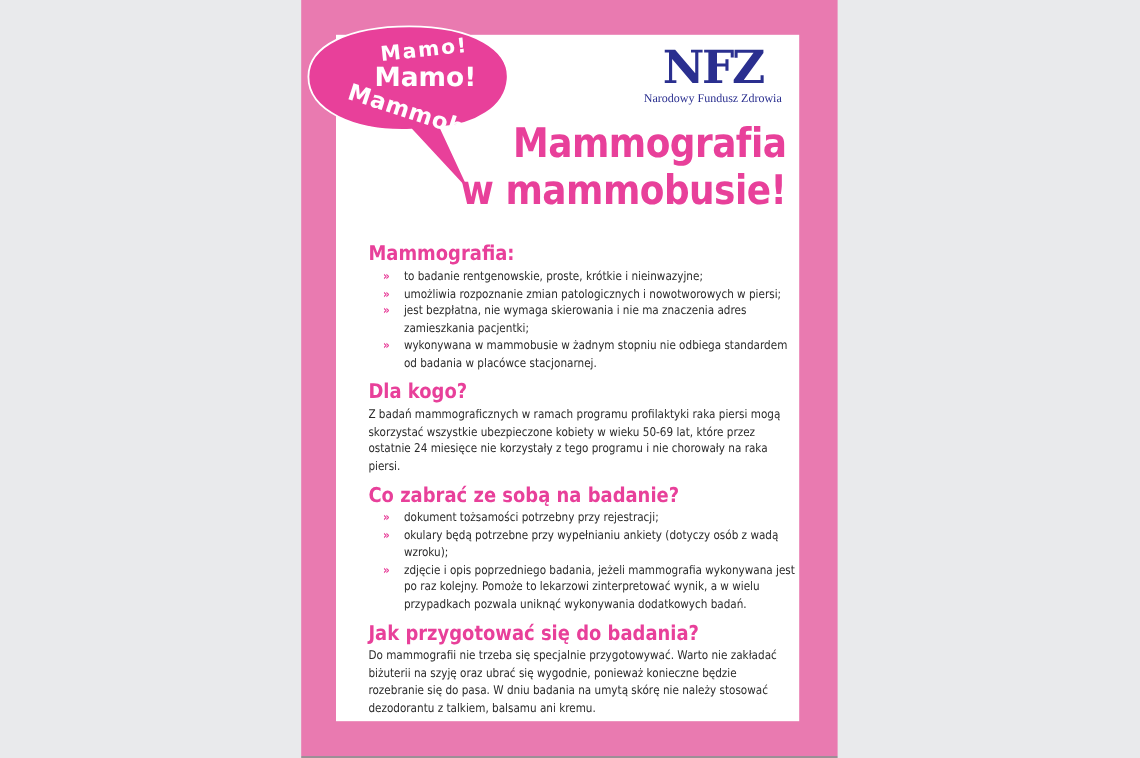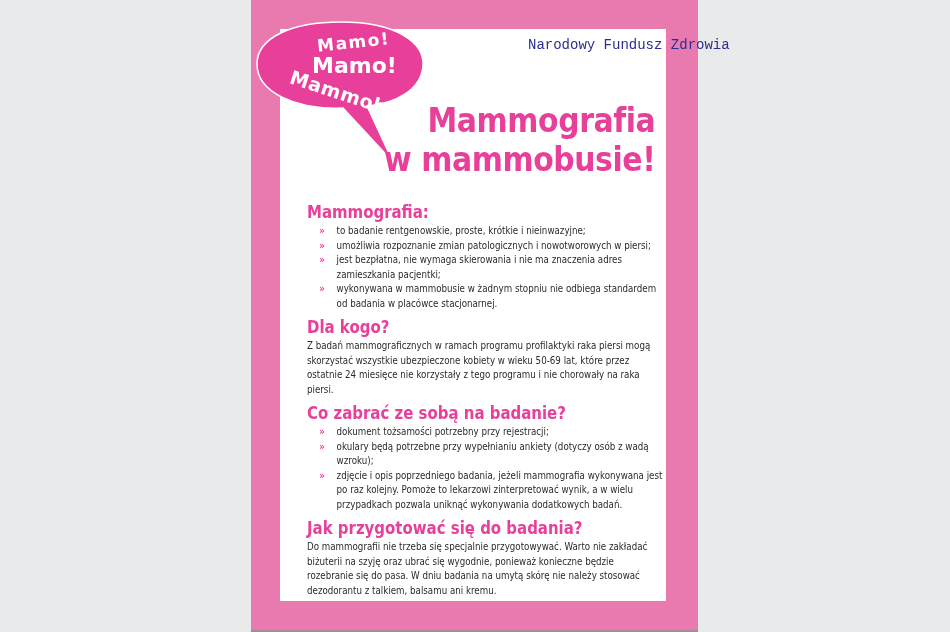--- a/index.html
+++ b/index.html
@@ -33,21 +33,21 @@
     .b2 { left: 57px; top: 33px; font-size: 22px; }
     .b3 { left: 33px; top: 64px; font-size: 19px; letter-spacing: 0.5px; transform: rotate(18deg); transform-origin: 60px 10px; }
     .nfz {
       position: absolute; left: 528px; top: 36px; width: 132px; text-align: center;
     }
     .nfz-mark {
       font-family: "DejaVu Serif", serif; font-weight: bold; font-size: 38px;
       color: #2a2f8f; letter-spacing: -2px; line-height: 40px;
     }
     .nfz-name {
-      font-family: Liberation Mono, monospace; font-size: 14px; color: #2a2f8f;
+      font-family: Liberation Serif, serif; font-size: 10px; color: #2a2f8f;
       margin-top: 1px; white-space: nowrap;
     }
     .title {
       position: absolute; right: 295px; top: 101px; text-align: right;
       color: #e8409a; font-weight: bold; font-size: 34px; line-height: 39px;
       font-family: "DejaVu Sans", sans-serif; letter-spacing: -0.5px;
       transform: scaleX(0.88); transform-origin: right top;
       white-space: nowrap;
     }
     .content {
@@ -84,20 +84,21 @@
 <div class="bubble">
   <svg width="172" height="145" viewBox="0 0 172 145">
     <path d="M86 2 C 140 2, 170 22, 168 46 C 166 70, 140 84, 112 86 L 138 142 L 88 88 C 40 90, 2 72, 2 44 C 2 18, 36 2, 86 2 Z" fill="#e8409a" stroke="#ffffff" stroke-width="1.5"></path>
   </svg>
   <span class="bubble-text b1">Mamo!</span>
   <span class="bubble-text b2">Mamo!</span>
   <span class="bubble-text b3">Mammobus!</span>
 </div>
 
 <div class="nfz">
+  <div class="nfz-mark">NFZ</div>
   <div class="nfz-name">Narodowy Fundusz Zdrowia</div>
 </div>
 
 <div class="title">
   <div>Mammografia</div>
   <div>w mammobusie!</div>
 </div>
 
 <div class="content">
 

